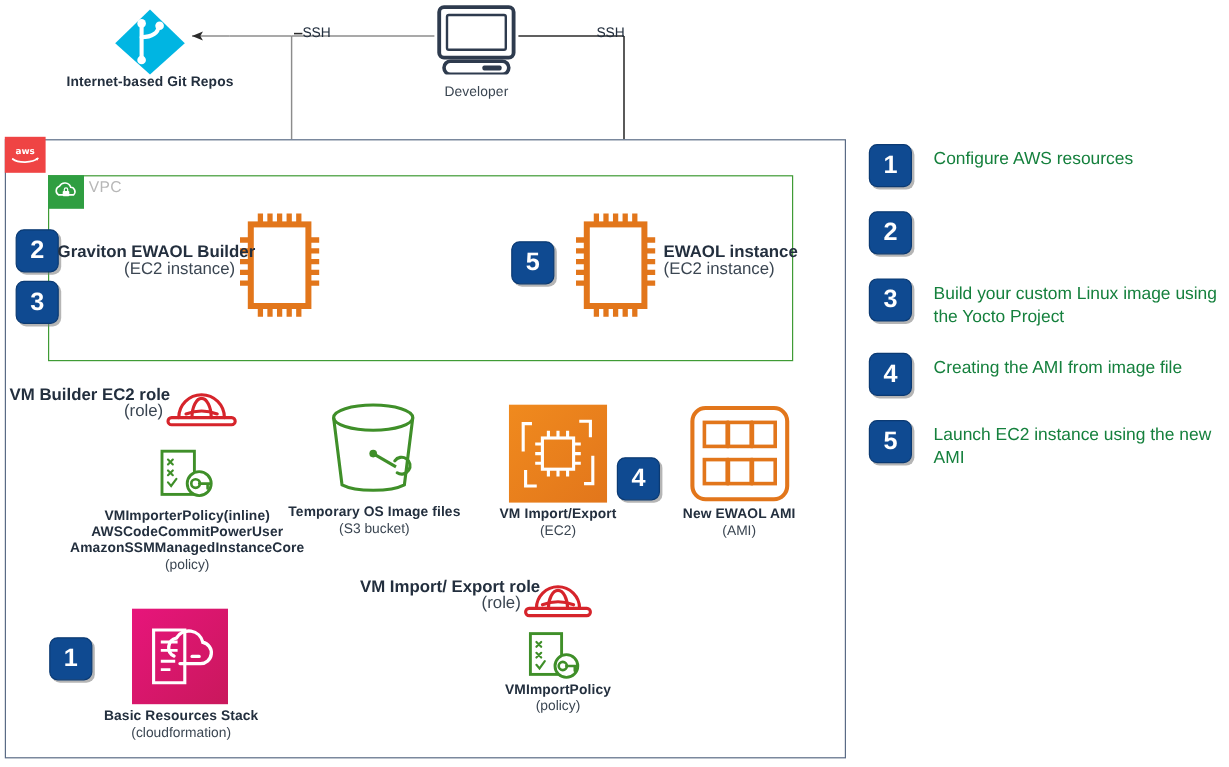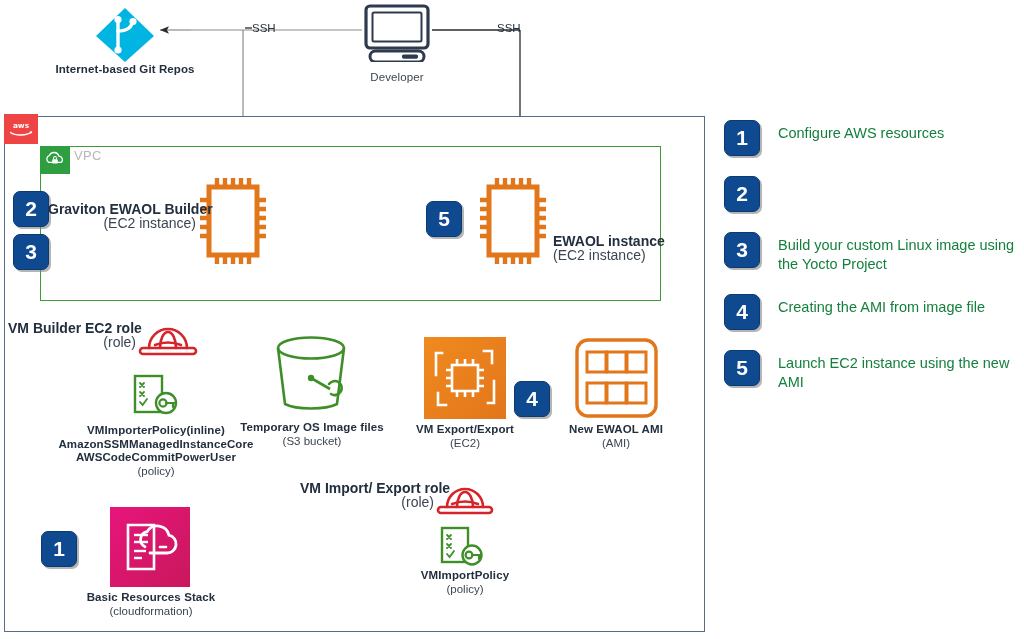--- a/index.html
+++ b/index.html
@@ -16,21 +16,21 @@
   .lbl{
     position:absolute;
     font-size:14px;
     line-height:13.5px;
     color:#232f3e;
     white-space:nowrap;
   }
   .lbl .t1{font-weight:bold;display:block;}
   .lbl .t2{font-weight:normal;display:block;color:#3b4652;}
   .lbl.right{text-align:right;}
-  .lbl.left{text-align:left;margin-top:32px;}
+  .lbl.left{text-align:left;}
 
   .caption{
     position:absolute;text-align:center;font-size:11.5px;line-height:14px;
     color:#232f3e;
   }
   .caption .t1{font-weight:bold;display:block;letter-spacing:.1px;}
   .caption .t2{font-weight:normal;display:block;color:#3b4652;}
 
   
   .aws-box{
@@ -266,22 +266,22 @@
         <path d="M11,19 l4,4 M15,19 l-4,4"></path>
         <path d="M11,29 l2.6,3 l4.4,-6"></path>
       </g>
       <circle cx="37" cy="30" r="10" fill="#ffffff" stroke="#3f8f29" stroke-width="2.4"></circle>
       <circle cx="34" cy="30" r="3.6" fill="none" stroke="#3f8f29" stroke-width="2.2"></circle>
       <path d="M37,30 h9 M44,30 v4" stroke="#3f8f29" stroke-width="2.2" fill="none" stroke-linecap="round"></path>
     </svg>
   </div>
   <div class="caption" style="left:20px;top:424px;width:272px;line-height:13.5px;">
     <span class="t1">VMImporterPolicy(inline)</span>
+    <span class="t1">AWSCodeCommitPowerUser</span>
     <span class="t1">AmazonSSMManagedInstanceCore</span>
-    <span class="t1">AWSCodeCommitPowerUser</span>
     <span class="t2">(policy)</span>
   </div>
 
   <div class="icon" style="left:266px;top:334px;width:90px;height:82px;">
     <svg viewBox="0 0 90 82" width="90" height="82">
       <g fill="none" stroke="#3f8f29" stroke-width="2.6">
         <ellipse cx="45" cy="14" rx="33" ry="10.5"></ellipse>
         <path d="M12,14 L19,70 a30,9 0 0 0 52,0 L78,14"></path>
         <path d="M45,44 L64,55"></path>
         <path d="M63,50 a7,7 0 1 1 2,10" stroke-linecap="round"></path>
@@ -314,21 +314,21 @@
 
       <g stroke="#ffffff" stroke-width="2.6" fill="none" stroke-linecap="square">
         <path d="M18,16 h-6 v22"></path>
         <path d="M64,66 h6 v-22"></path>
         <path d="M60,14 h8 v12"></path>
         <path d="M22,68 h-8 v-12"></path>
       </g>
     </svg>
   </div>
   <div class="caption" style="left:400px;top:422px;width:130px;">
-    <span class="t1">VM Export/Export</span>
+    <span class="t1">VM Import/Export</span>
     <span class="t2">(EC2)</span>
   </div>
 
   <div class="badge lg" style="left:514px;top:381px;">4</div>
 
   <div class="icon" style="left:574px;top:337px;width:85px;height:82px;">
     <svg viewBox="0 0 85 82" width="85" height="82">
       <rect x="3" y="3" width="79" height="76" rx="11" ry="11" fill="#ffffff" stroke="#e2761b" stroke-width="3.4"></rect>
       <g fill="none" stroke="#e2761b" stroke-width="3">
         <rect x="13" y="15" width="19" height="20"></rect>

